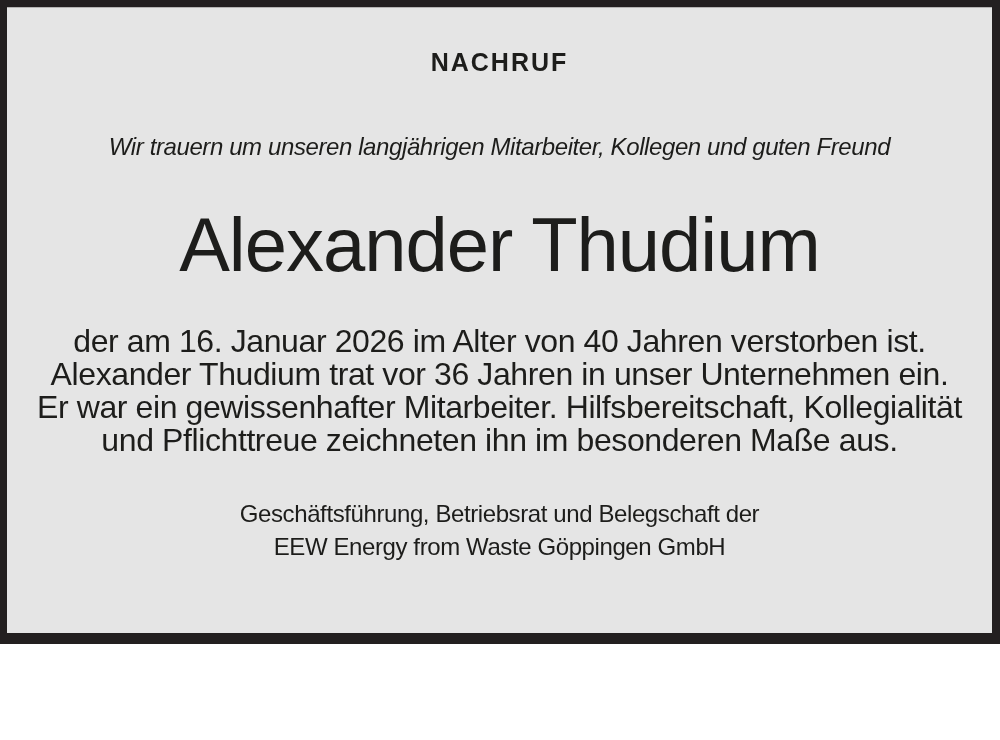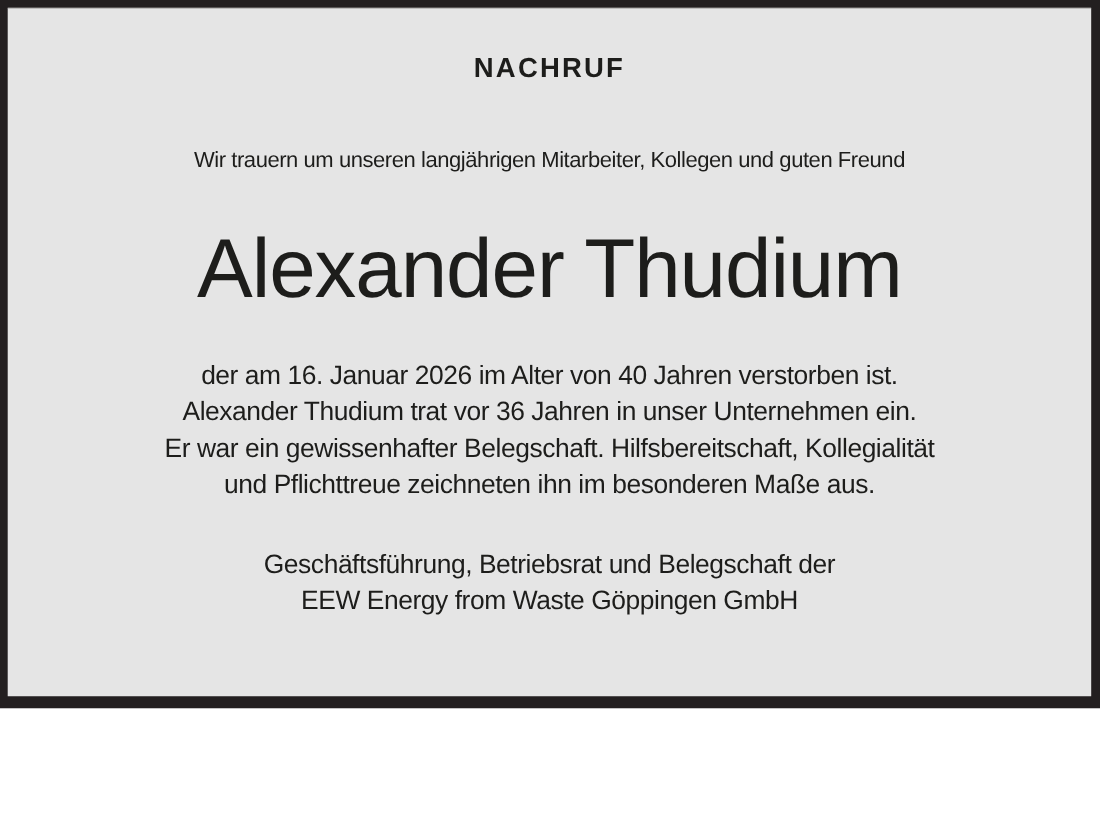--- a/index.html
+++ b/index.html
@@ -34,35 +34,36 @@
   }
   .title {
     margin: 41px 0 0 0;
     font-size: 25px;
     font-weight: bold;
     line-height: 29px;
     letter-spacing: 2px;
   }
   .intro {
     margin: 53px 0 0 0;
-    font-size: 20px;
+    font-size: 24px;
     line-height: 33px;
     letter-spacing: -0.4px;
+    font-style: italic;
   }
   .deceased-name {
     margin: 44px 0 0 0;
     font-size: 76px;
     font-weight: normal;
     line-height: 76px;
     letter-spacing: -1px;
     text-align: center;
   }
   .para {
     margin: 0;
-    font-size: 24px;
+    font-size: 32px;
     line-height: 33px;
     letter-spacing: -0.4px;
   }
   .para-1 { margin-top: 42px; }
   .para-2 { margin-top: 30px; }
   .signature {
     margin-top: 40px;
     font-size: 24px;
     line-height: 33px;
     font-weight: normal;
@@ -77,21 +78,21 @@
 
   <h1 class="title">NACHRUF</h1>
 
   <p class="intro">Wir trauern um unseren langjährigen Mitarbeiter, Kollegen und guten Freund</p>
 
   <div class="deceased-name">Alexander Thudium</div>
 
   <div class="para para-1">
     <div>der am 16. Januar 2026 im Alter von 40 Jahren verstorben ist.</div>
     <div>Alexander Thudium trat vor 36 Jahren in unser Unternehmen ein.</div>
-    <div>Er war ein gewissenhafter Belegschaft. Hilfsbereitschaft, Kollegialität</div>
+    <div>Er war ein gewissenhafter Mitarbeiter. Hilfsbereitschaft, Kollegialität</div>
     <div>und Pflichttreue zeichneten ihn im besonderen Maße aus.</div>
   </div>
 
 
   <div class="signature">
     <div>Geschäftsführung, Betriebsrat und Belegschaft der</div>
     <div>EEW Energy from Waste Göppingen GmbH</div>
   </div>
 </div>
 

